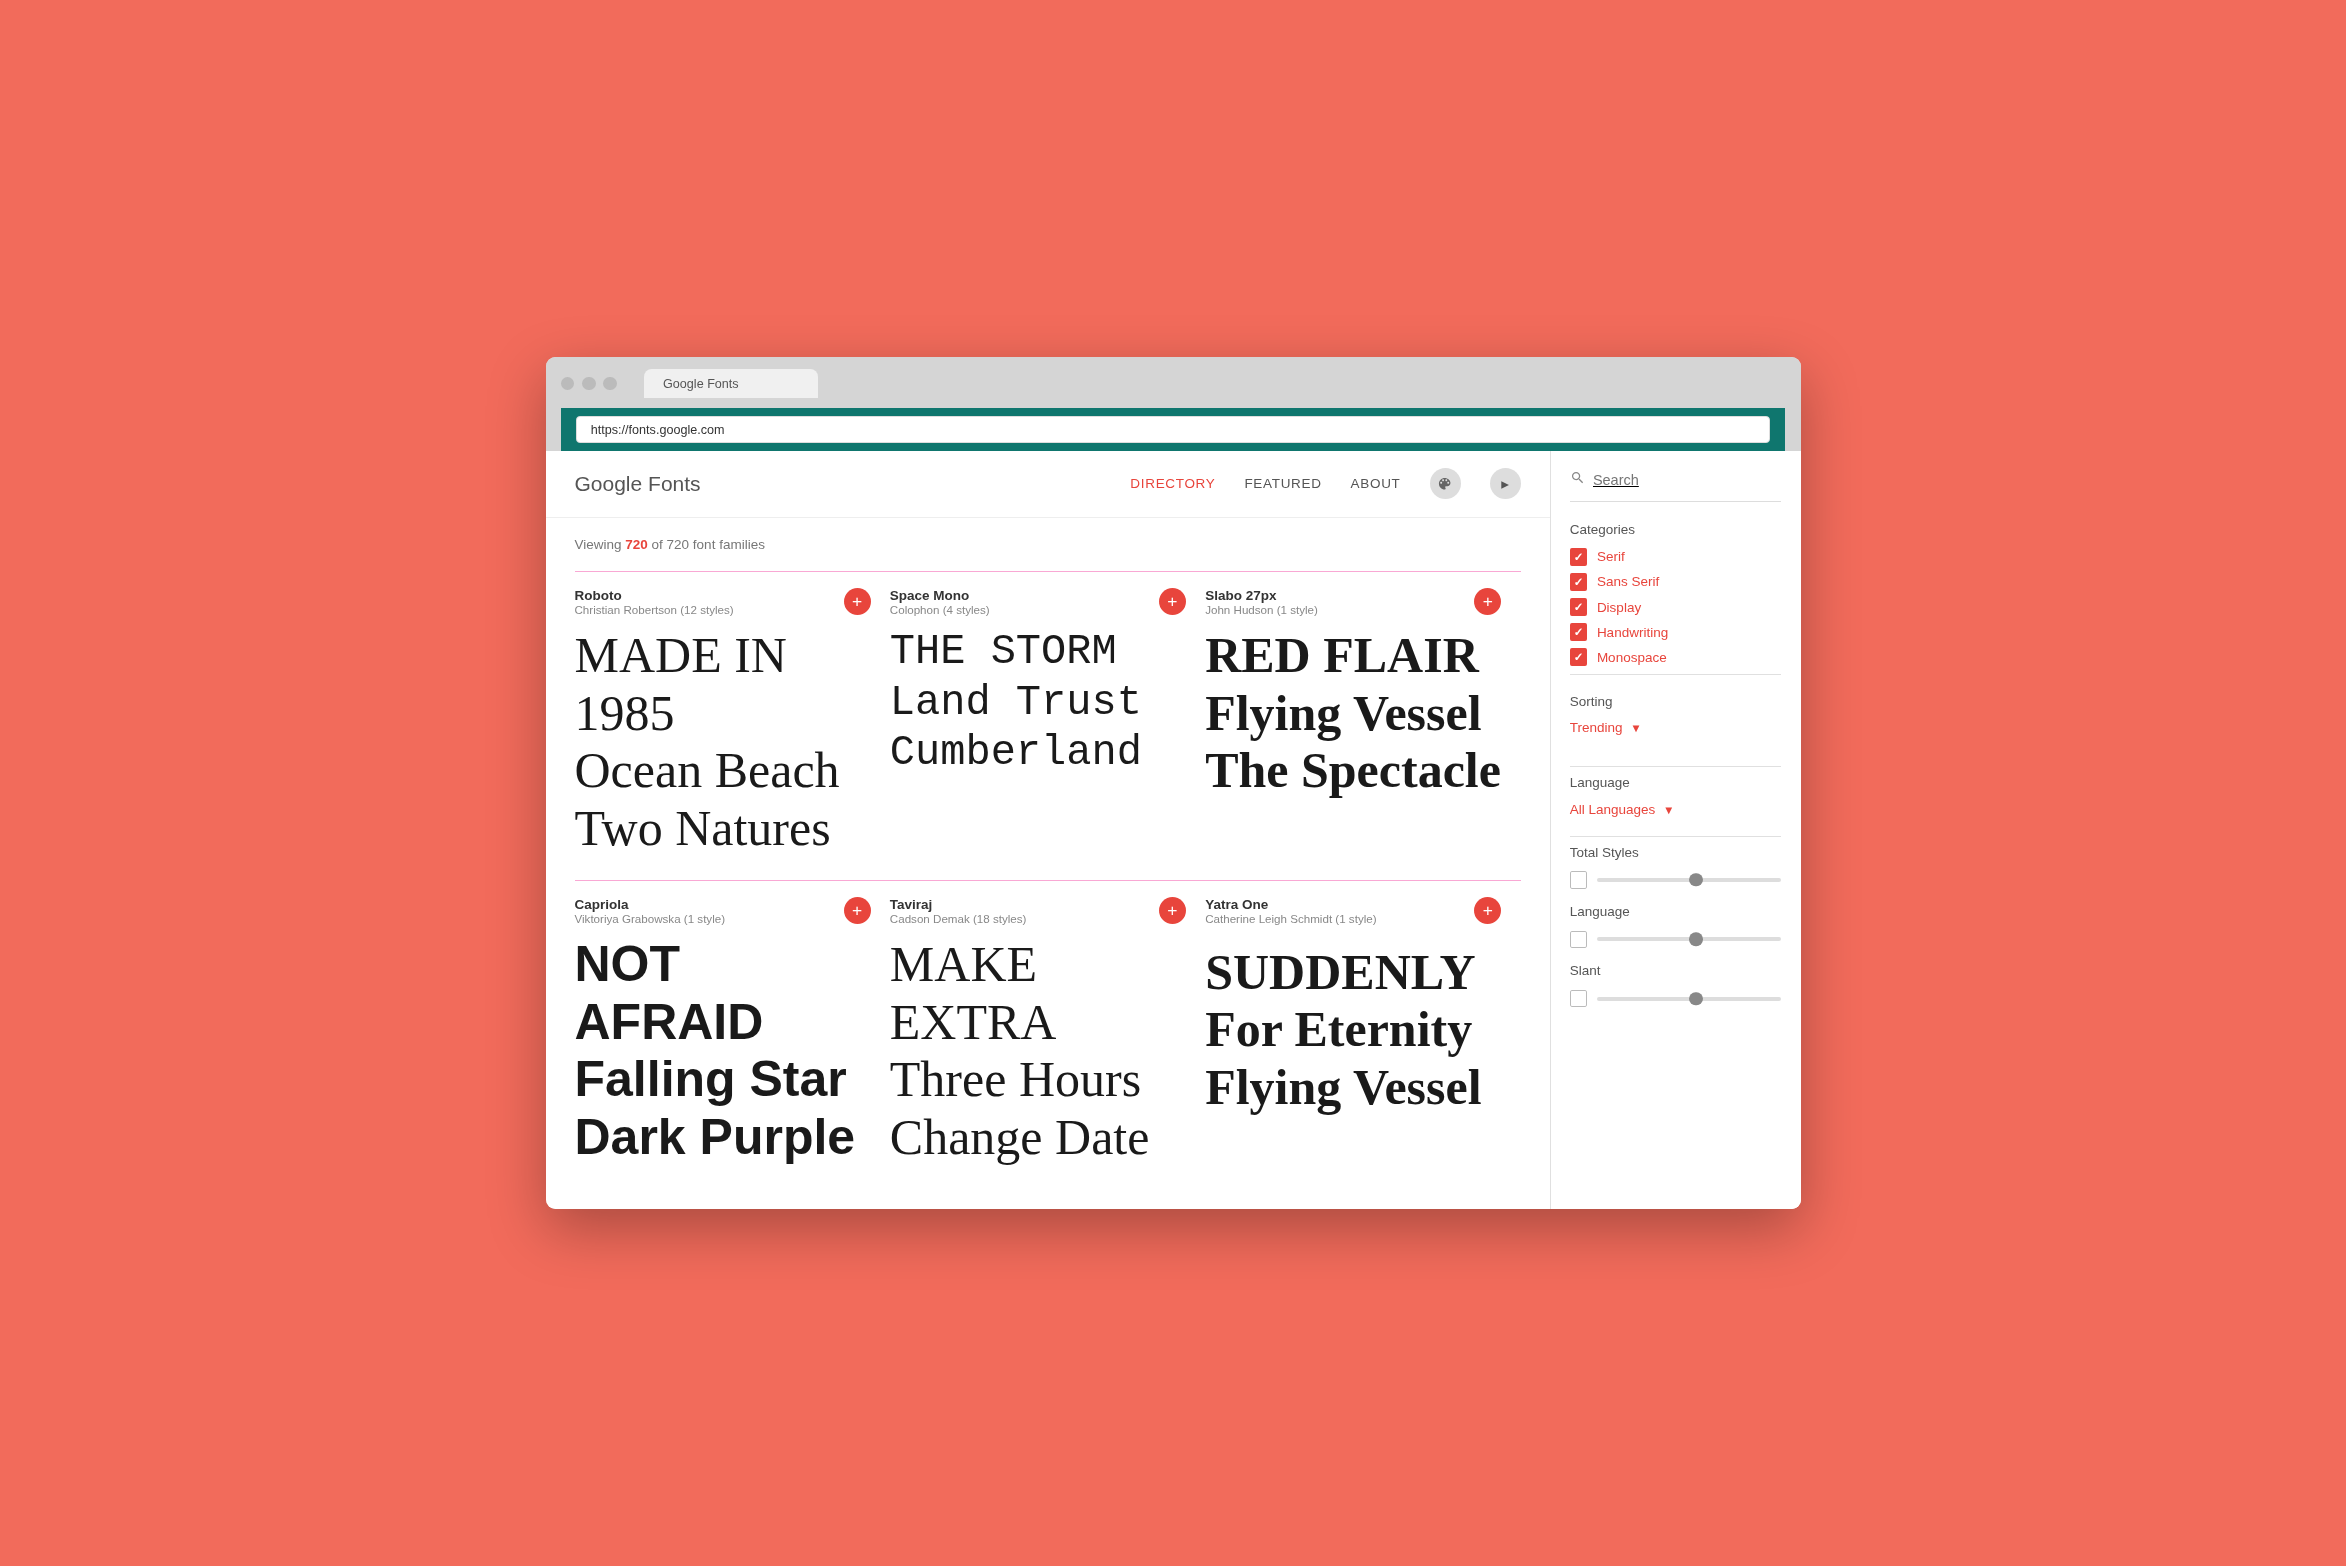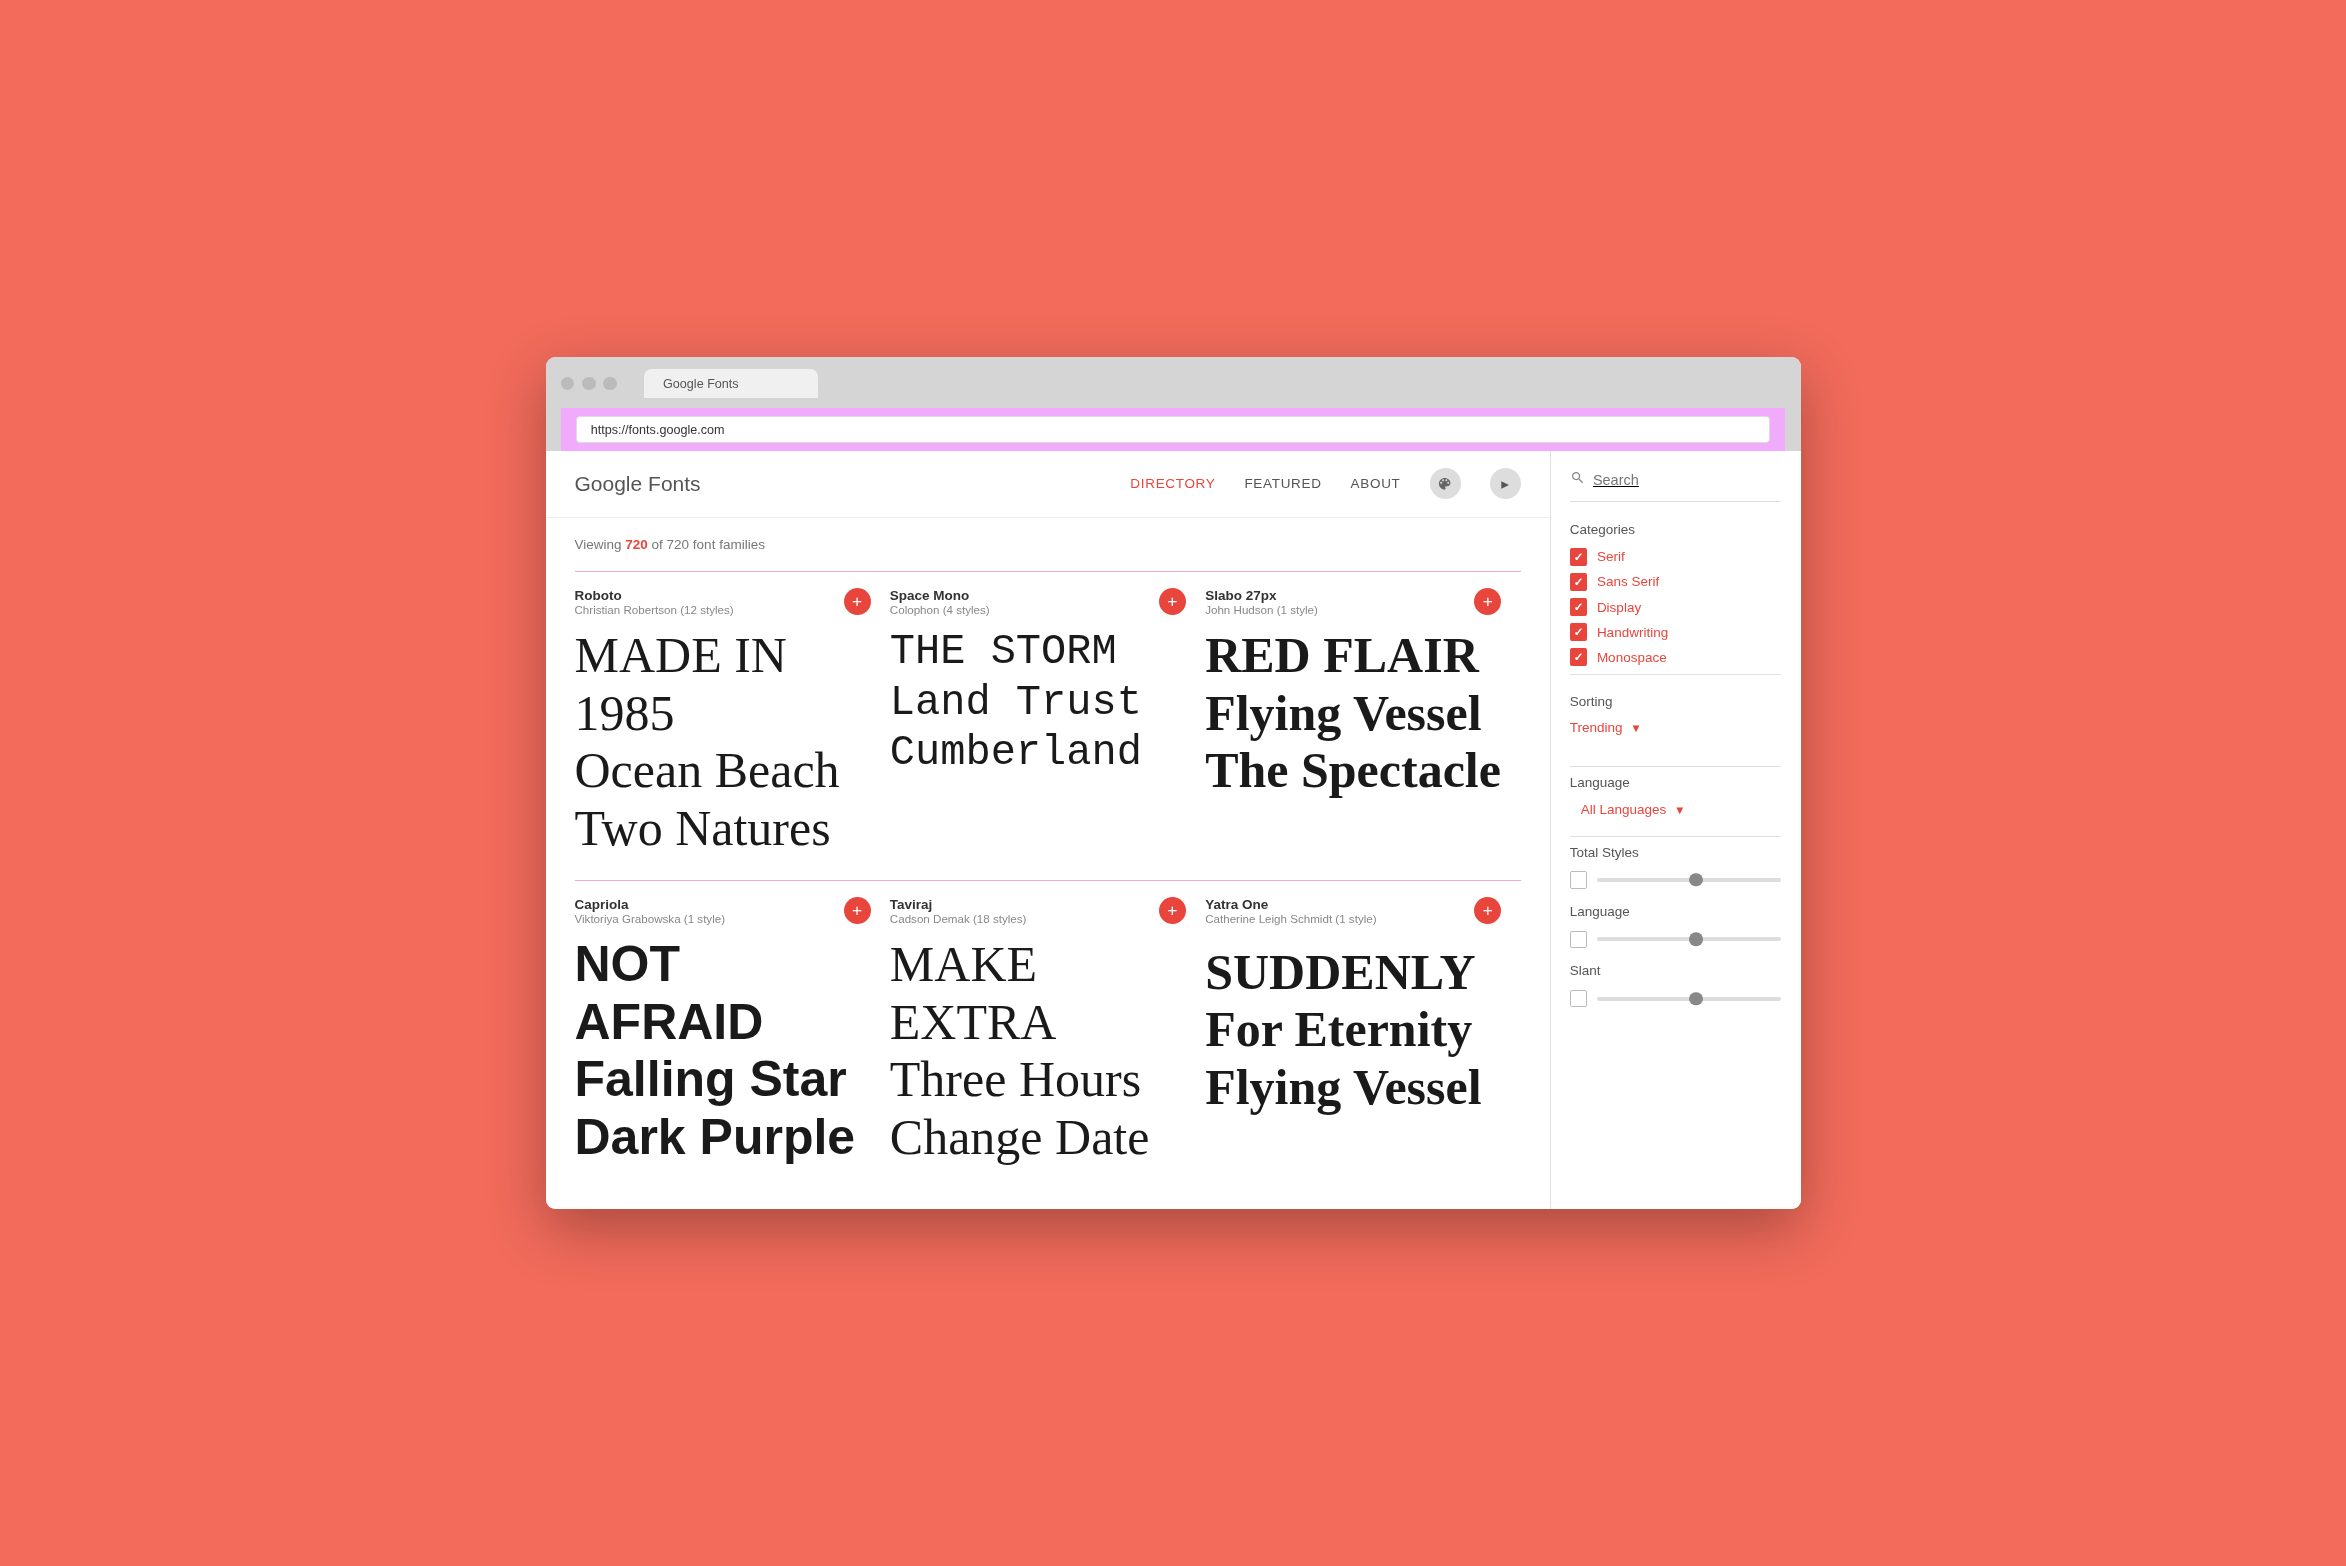--- a/index.html
+++ b/index.html
@@ -44,21 +44,21 @@
       background: #f0f0f0;
       border-radius: 7.7px 7.7px 0 0;
       padding: 7.7px 19.3px;
       margin-left: 19.3px;
       font-size: 12.6px;
       color: #555;
       min-width: 174px;
     }
 
     .browser-toolbar {
-      background: #f0abfc;
+      background: #0f766e;
       padding: 7.7px 15.4px;
       display: flex;
       align-items: flex-start;
       gap: 9.7px;
     }
 
     .address-bar {
       flex: 1;
       background: white;
       border: 1px solid #ddd;
@@ -340,21 +340,20 @@
     .language-select {
       display: flex;
       align-items: center;
       gap: 7.7px;
       margin-top: 5.8px;
     }
 
     .language-value {
       font-size: 13.5px;
       color: #e8453c;
-      margin-left: 11px;
     }
 
     .styles-section {
       margin-bottom: 15.4px;
     }
 
     .slider-row {
       display: flex;
       align-items: center;
       gap: 9.7px;

